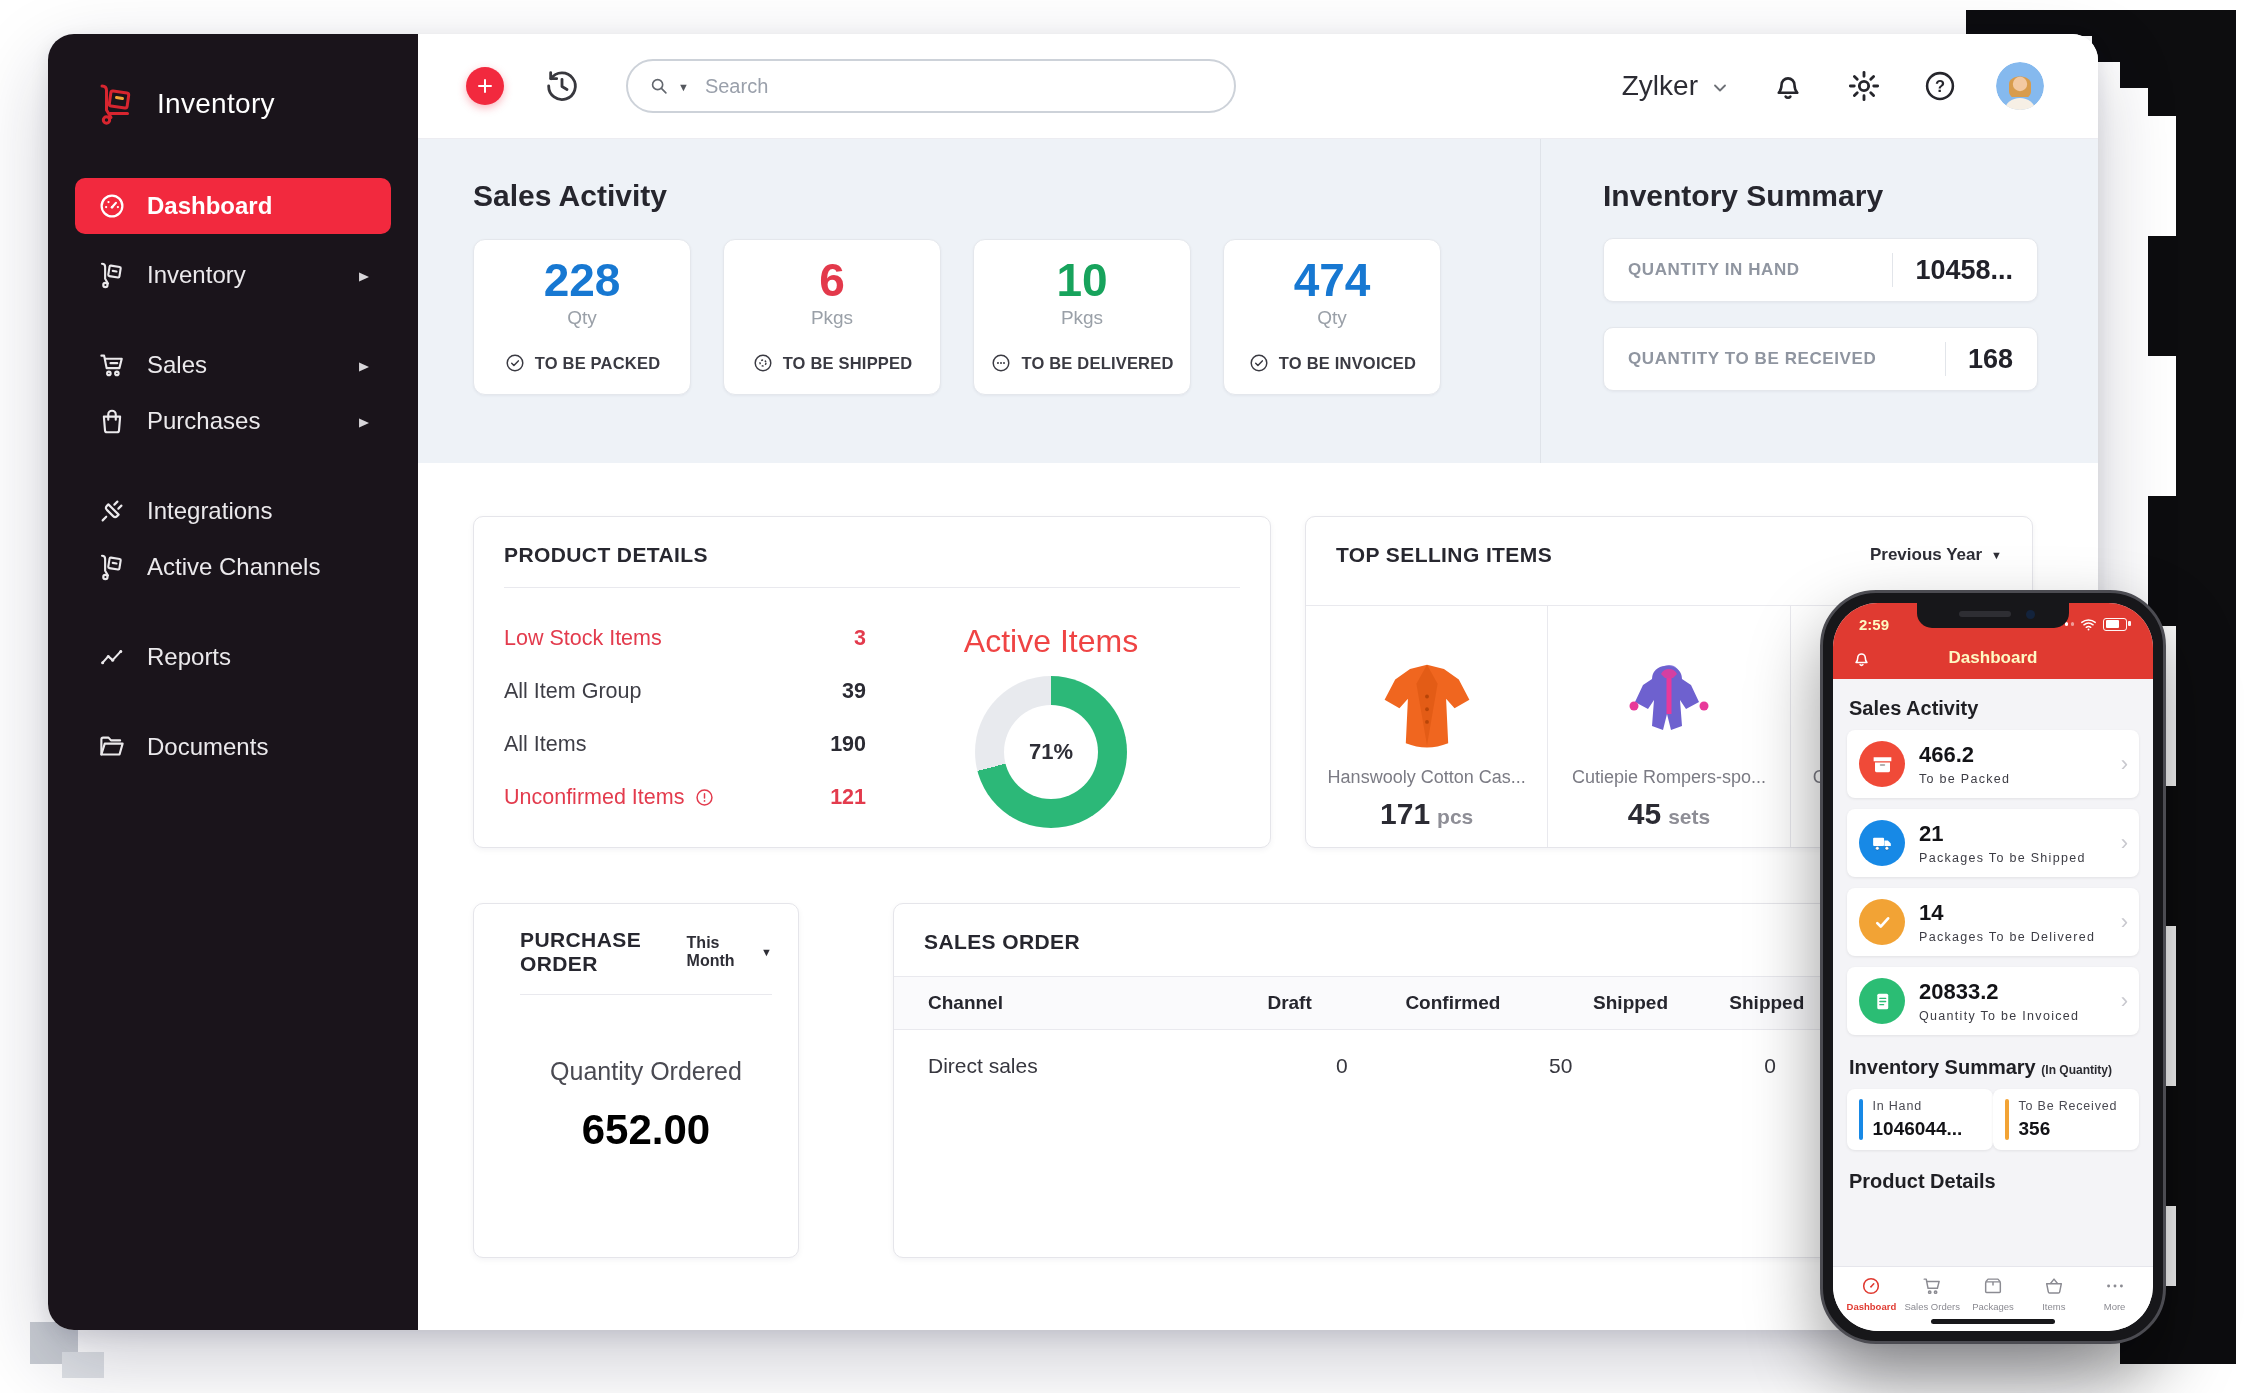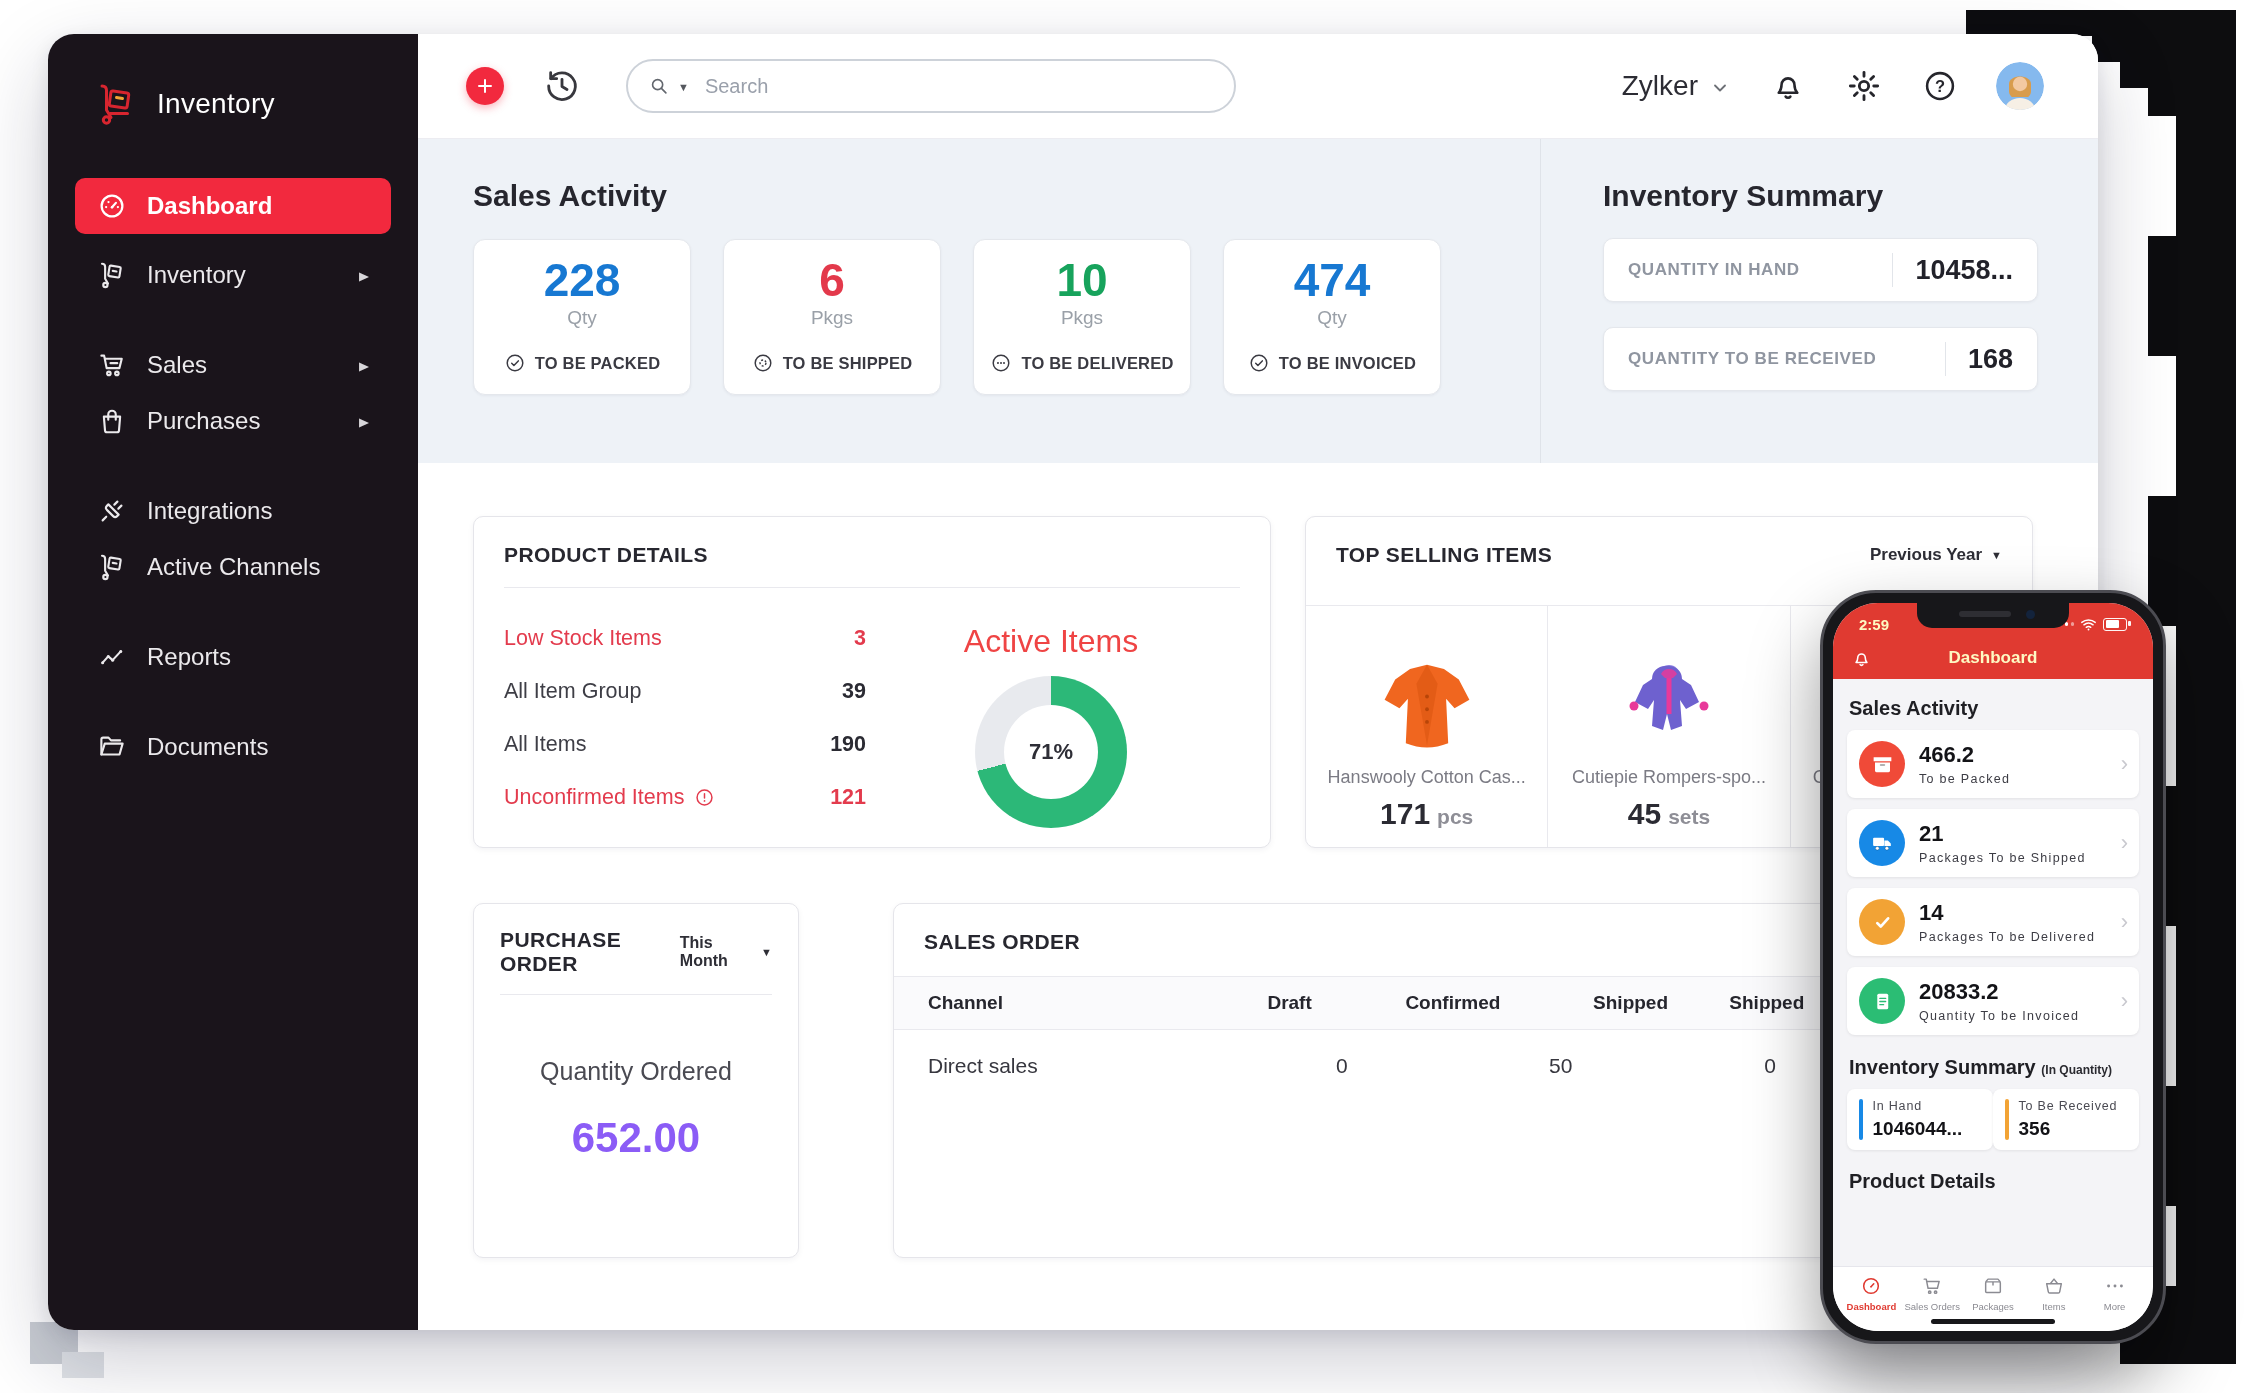--- a/index.html
+++ b/index.html
@@ -67,21 +67,21 @@
            align-items:center;padding:0 24px;box-shadow:0 1px 3px rgba(20,20,50,.05);}
   .is-label{flex:1;font-size:17px;font-weight:700;color:#8f95a0;letter-spacing:.6px;}
   .is-vdiv{width:1px;height:34px;background:#e2e5ea;margin-right:22px;}
   .is-val{font-size:27px;font-weight:700;color:#22222a;}
 
   
   .content{flex:1;position:relative;background:#fff;}
   .card{position:absolute;background:#fff;border:1px solid #e5e5ea;border-radius:10px;box-shadow:0 2px 6px rgba(20,20,50,.05);box-sizing:border-box;}
   #pd{left:55px;top:53px;width:798px;height:332px;}
   #ts{left:887px;top:53px;width:728px;height:332px;}
-  #po{left:55px;top:440px;width:326px;height:355px;}
+  #po{left:55px;top:440px;width:326px;height:355px;padding-left:20px;}
   #so{left:475px;top:440px;width:1118px;height:355px;}
   .card-h{display:flex;align-items:center;justify-content:space-between;padding:26px 30px 20px;}
   .card-title{font-size:21px;font-weight:700;color:#27272f;letter-spacing:.4px;}
   .period{display:flex;align-items:center;gap:9px;font-size:17px;font-weight:600;color:#2e2e36;cursor:pointer;}
   .period .tri{font-size:11px;color:#2e2e36;}
   .hr{border-top:1px solid #e9e9ee;margin:0 30px;}
 
   .pd-body{display:flex;padding:24px 34px 0 30px;}
   .pd-list{width:362px;}
   .pd-row{display:flex;justify-content:space-between;align-items:center;height:53px;font-size:21.5px;color:#3e3e46;cursor:pointer;}
@@ -101,21 +101,21 @@
   .ts-col + .ts-col{border-left:1px solid #e9e9ee;}
   .ts-img{height:138px;display:flex;align-items:flex-end;}
   .ts-name{margin-top:9px;font-size:18px;color:#7b7b84;white-space:nowrap;overflow:hidden;max-width:100%;}
   .ts-qty{margin-top:9px;font-size:30px;font-weight:700;color:#2b2b33;}
   .ts-qty small{font-size:21px;font-weight:600;color:#8e8e96;margin-left:7px;}
   .ts-col.sliver{align-items:flex-start;}
   .ts-col.sliver .ts-name{padding-left:12px;}
 
   .po-body{display:flex;flex-direction:column;align-items:center;margin-top:62px;}
   .po-label{font-size:25px;color:#4a4a52;}
-  .po-value{margin-top:28px;font-size:42px;font-weight:700;color:#8b5cf6;}
+  .po-value{margin-top:20px;font-size:42px;font-weight:700;color:#000000;}
 
   .so-hrow,.so-row{display:grid;grid-template-columns:24% 13% 18% 16% 13% 16%;align-items:center;padding:0 34px;}
   .so-hrow{margin-top:2px;height:52px;background:#fafafc;border-top:1px solid #e9e9ee;border-bottom:1px solid #e9e9ee;
            font-size:19px;font-weight:700;color:#26262e;}
   .so-row{height:72px;font-size:21px;color:#36363e;cursor:pointer;gap:36px;}
   .num{text-align:right;padding-right:4px;}
 
   
   .phone{position:absolute;left:1820px;top:590px;width:346px;height:754px;z-index:6;}
   .phone-body{width:100%;height:100%;background:#17171a;border:3px solid #4c4c52;border-radius:56px;padding:10px;

